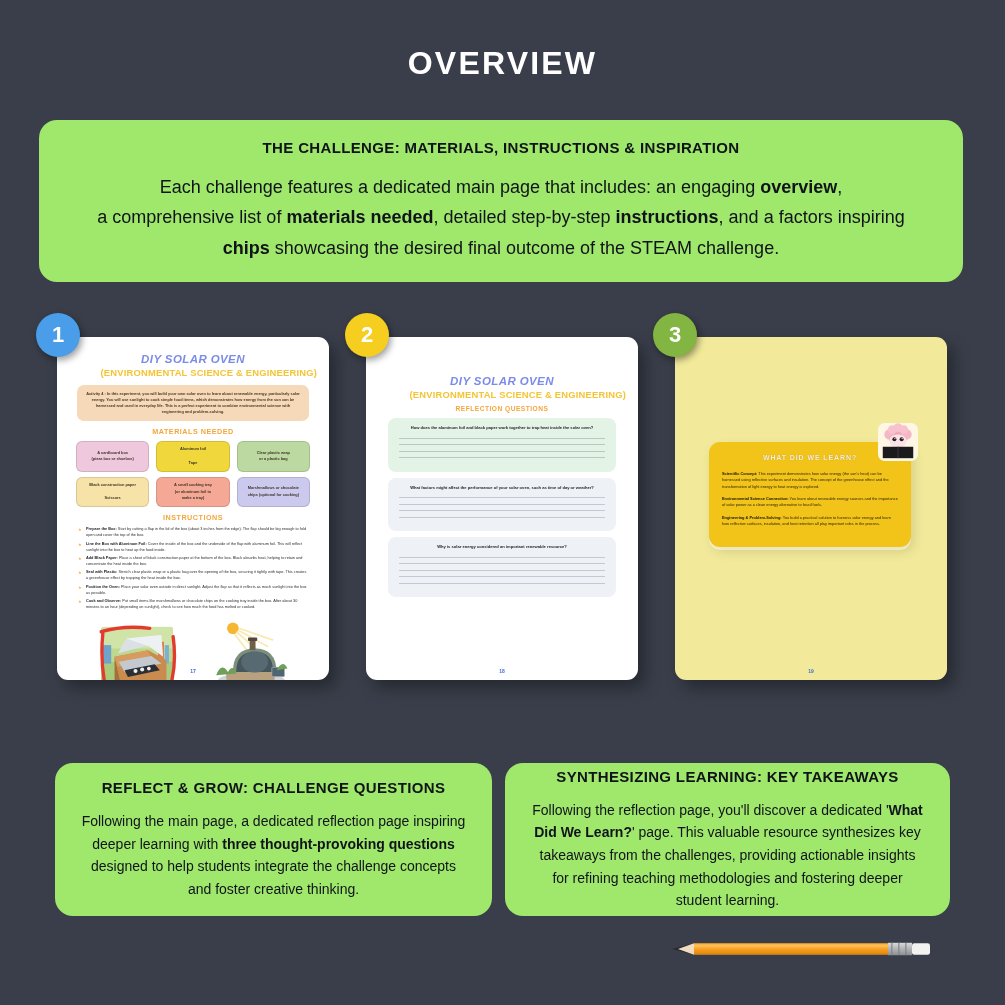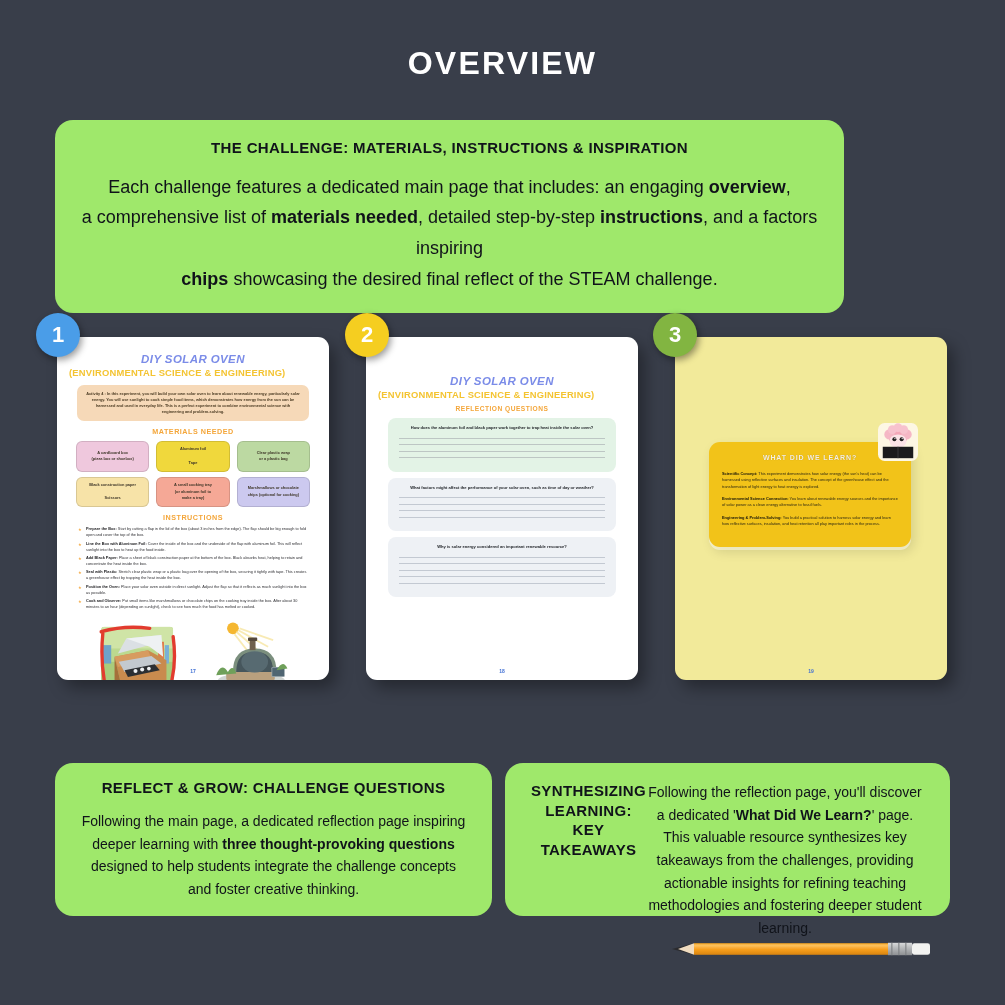--- a/index.html
+++ b/index.html
@@ -23,25 +23,25 @@
     position: absolute; background: #9fe86b; border-radius: 18px;
     color: #10131a; padding: 18px 26px; text-align: center;
   }
   .green-card .gc-title {
     font-size: 15px; font-weight: bold; letter-spacing: .35px;
     margin-bottom: 14px; line-height: 1.3;
   }
   .green-card .gc-body { font-size: 18px; line-height: 1.72; }
   .green-card .gc-body b { font-weight: bold; }
 
-  #banner-top   { left: 55px;  top: 120px; width: 789px; }
+  #banner-top   { left: 39px;  top: 120px; width: 924px; }
   #banner-left  { left: 55px;  top: 763px; width: 437px; height: 153px;
                   display: flex; flex-direction: column; justify-content: center; }
   #banner-right { left: 505px; top: 763px; width: 445px; height: 153px;
-                  display: flex; flex-direction: row; justify-content: center; }
+                  display: flex; flex-direction: column; justify-content: center; }
   #banner-left .gc-body, #banner-right .gc-body { font-size: 14px; line-height: 1.62; }
   #banner-left .gc-title, #banner-right .gc-title { font-size: 15px; margin-bottom: 12px; }
 
   
   .thumb { position: absolute; box-shadow: 7px 8px 16px rgba(0,0,0,.35); border-radius: 11px; }
   #thumb1 { left: 57px;  top: 337px; width: 272px; height: 343px; background: #fff; }
   #thumb2 { left: 366px; top: 337px; width: 272px; height: 343px; background: #fff; }
   #thumb3 { left: 675px; top: 337px; width: 272px; height: 343px; background: #f2ea9a; }
 
   .step-badge {
@@ -54,21 +54,21 @@
   #badge2 { left: 345px; top: 313px; background: #f5ce20; }
   #badge3 { left: 653px; top: 313px; background: #82b541; }
 
   
   .sheet { position: absolute; inset: 0; padding: 16px 12px 8px; overflow: hidden; }
   .sheet-title {
     text-align: center; color: #7b8ce8; font-weight: bold;
     font-size: 11.5px; letter-spacing: .4px; font-style: italic;
   }
   .sheet-sub {
-    text-align: left; color: #f4c432; font-weight: bold;
+    text-align: right; color: #f4c432; font-weight: bold;
     font-size: 9.4px; letter-spacing: .2px; margin-top: 2px;
   }
   .sheet-sub2 {
     text-align: center; color: #f4a63a; font-weight: bold;
     font-size: 6.6px; letter-spacing: .5px; margin-top: 5px;
   }
   .activity-box {
     margin: 7px 8px 0; background: #f6d9b8; border-radius: 7px;
     padding: 6px 9px; color: #4a3a22; font-size: 3.9px;
     line-height: 1.55; text-align: center; font-weight: bold;
@@ -151,21 +151,21 @@
 
 <div class="stage">
 
   <div class="page-title">OVERVIEW</div>
 
   <div class="green-card" id="banner-top">
     <div class="gc-title">THE CHALLENGE: MATERIALS, INSTRUCTIONS &amp; INSPIRATION</div>
     <div class="gc-body">
       <div><span>Each challenge features a dedicated main page that includes: an engaging </span><b>overview</b><span>,</span></div>
       <div><span>a comprehensive list of </span><b>materials needed</b><span>, detailed step-by-step </span><b>instructions</b><span>, and a factors inspiring</span></div>
-      <div><b>chips</b><span> showcasing the desired final reflect of the STEAM challenge.</span></div>
+      <div><b>chips</b><span> showcasing the desired final outcome of the STEAM challenge.</span></div>
     </div>
   </div>
 
   <div class="step-badge" id="badge1" style="background: rgb(74, 157, 232);">1</div>
   <div class="step-badge" id="badge2" style="background: rgb(245, 206, 32);">2</div>
   <div class="step-badge" id="badge3" style="background: rgb(130, 181, 65);">3</div>
 
   <div class="thumb" id="thumb1">
     <div class="sheet">
       <div class="sheet-title">DIY SOLAR OVEN</div>

